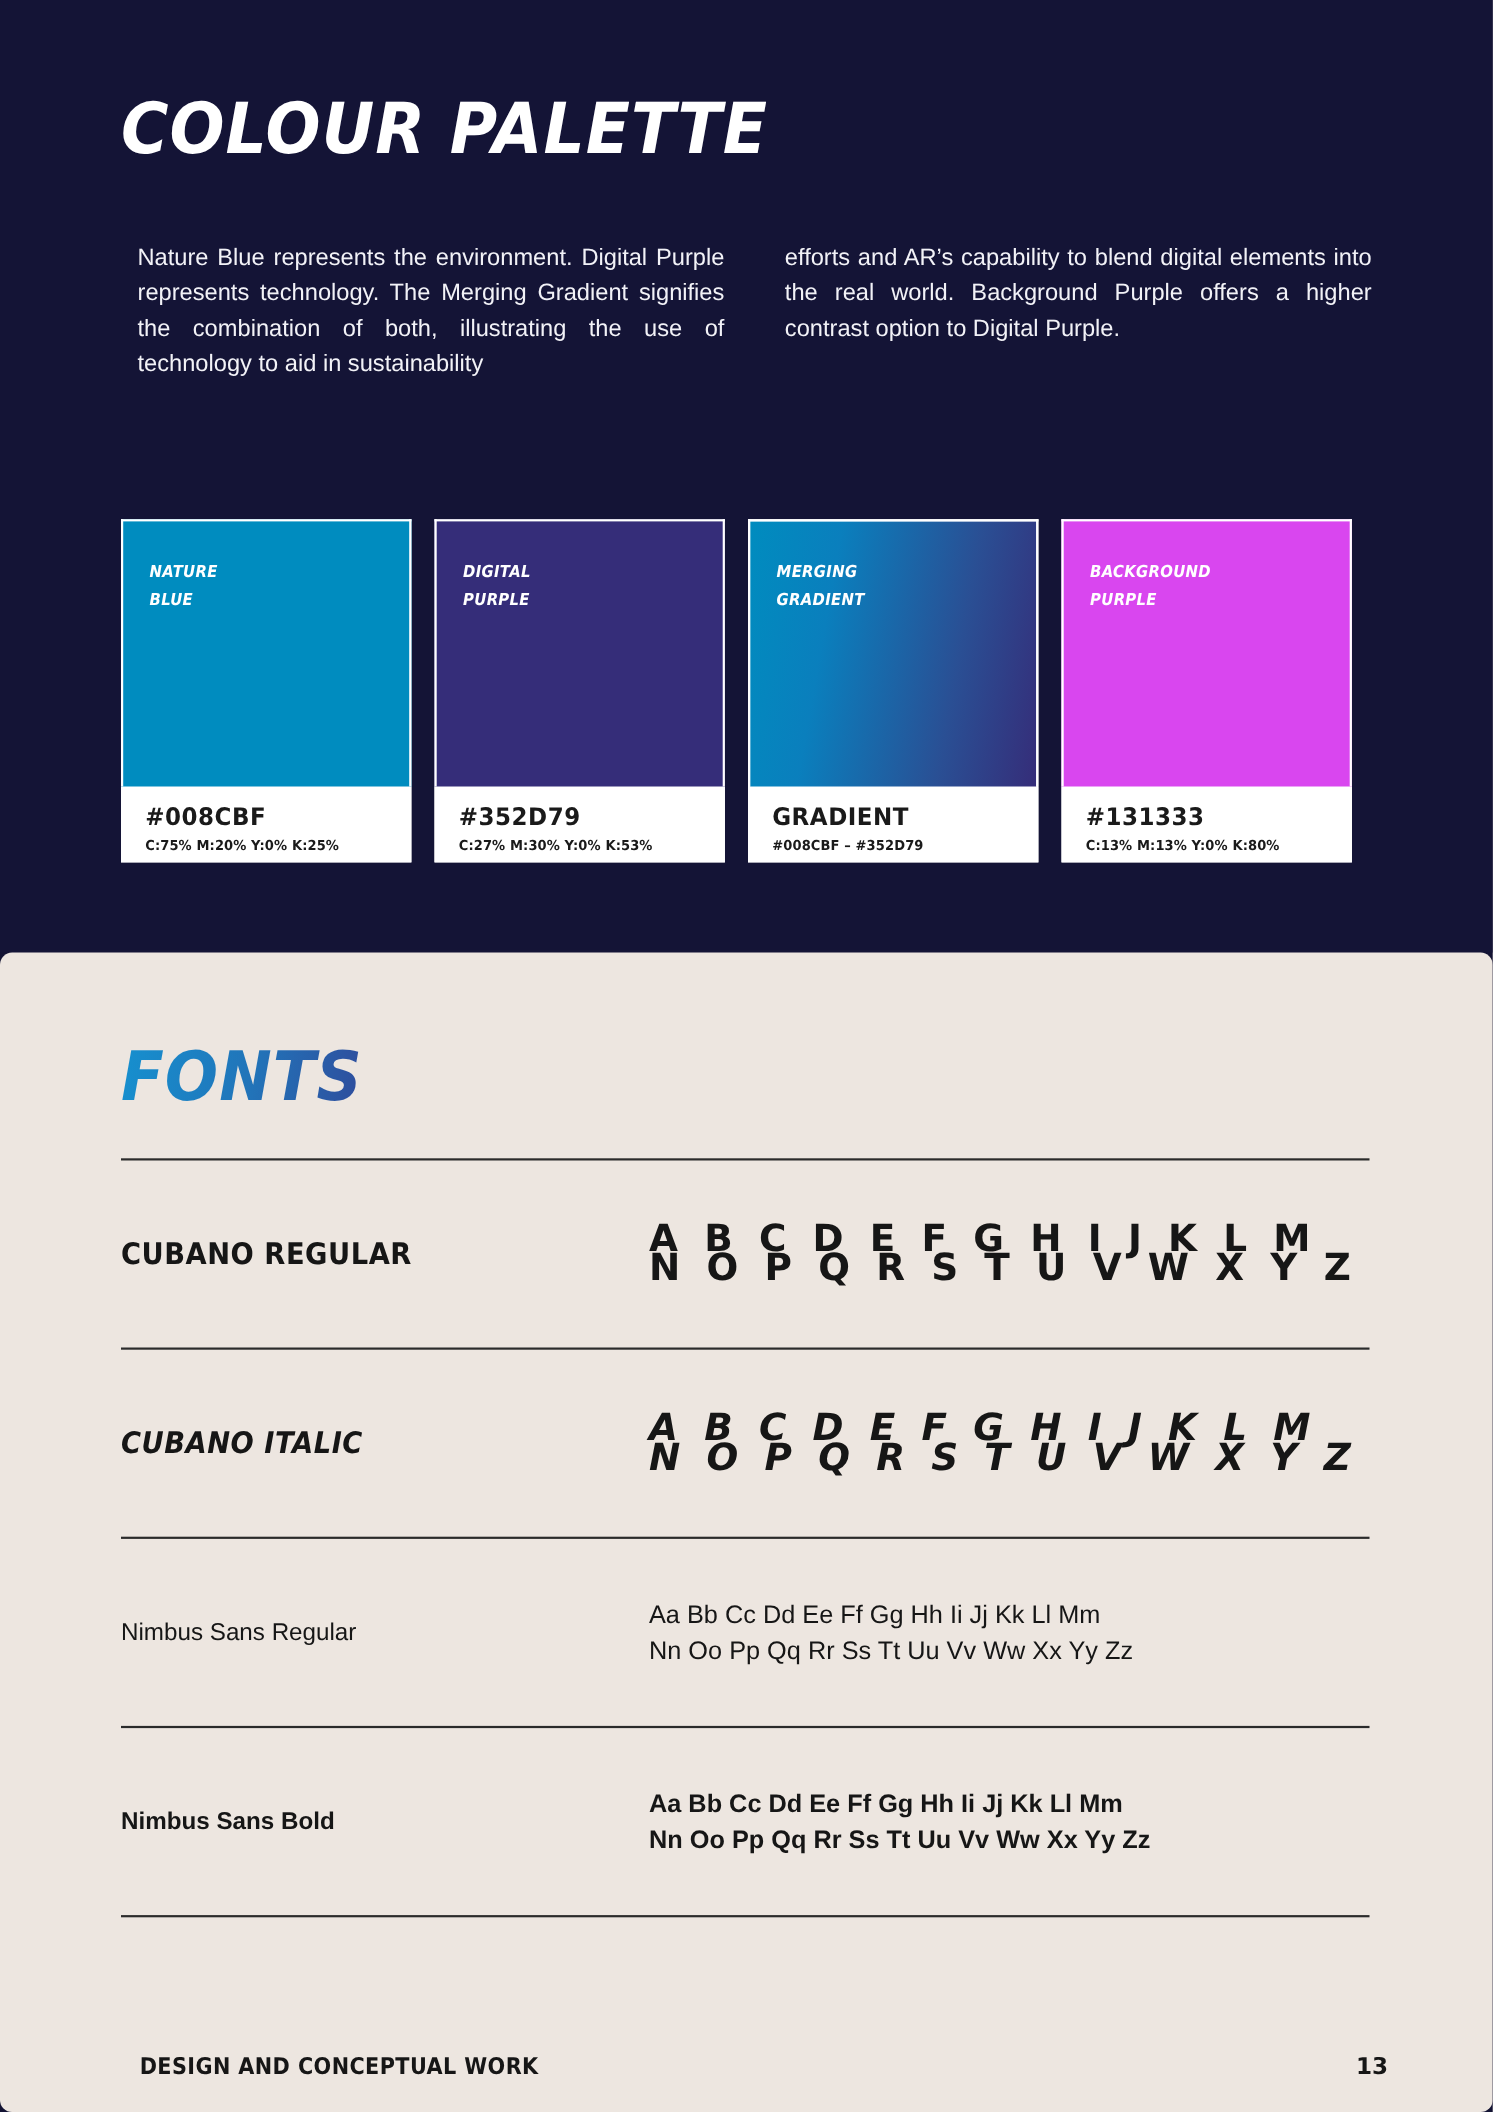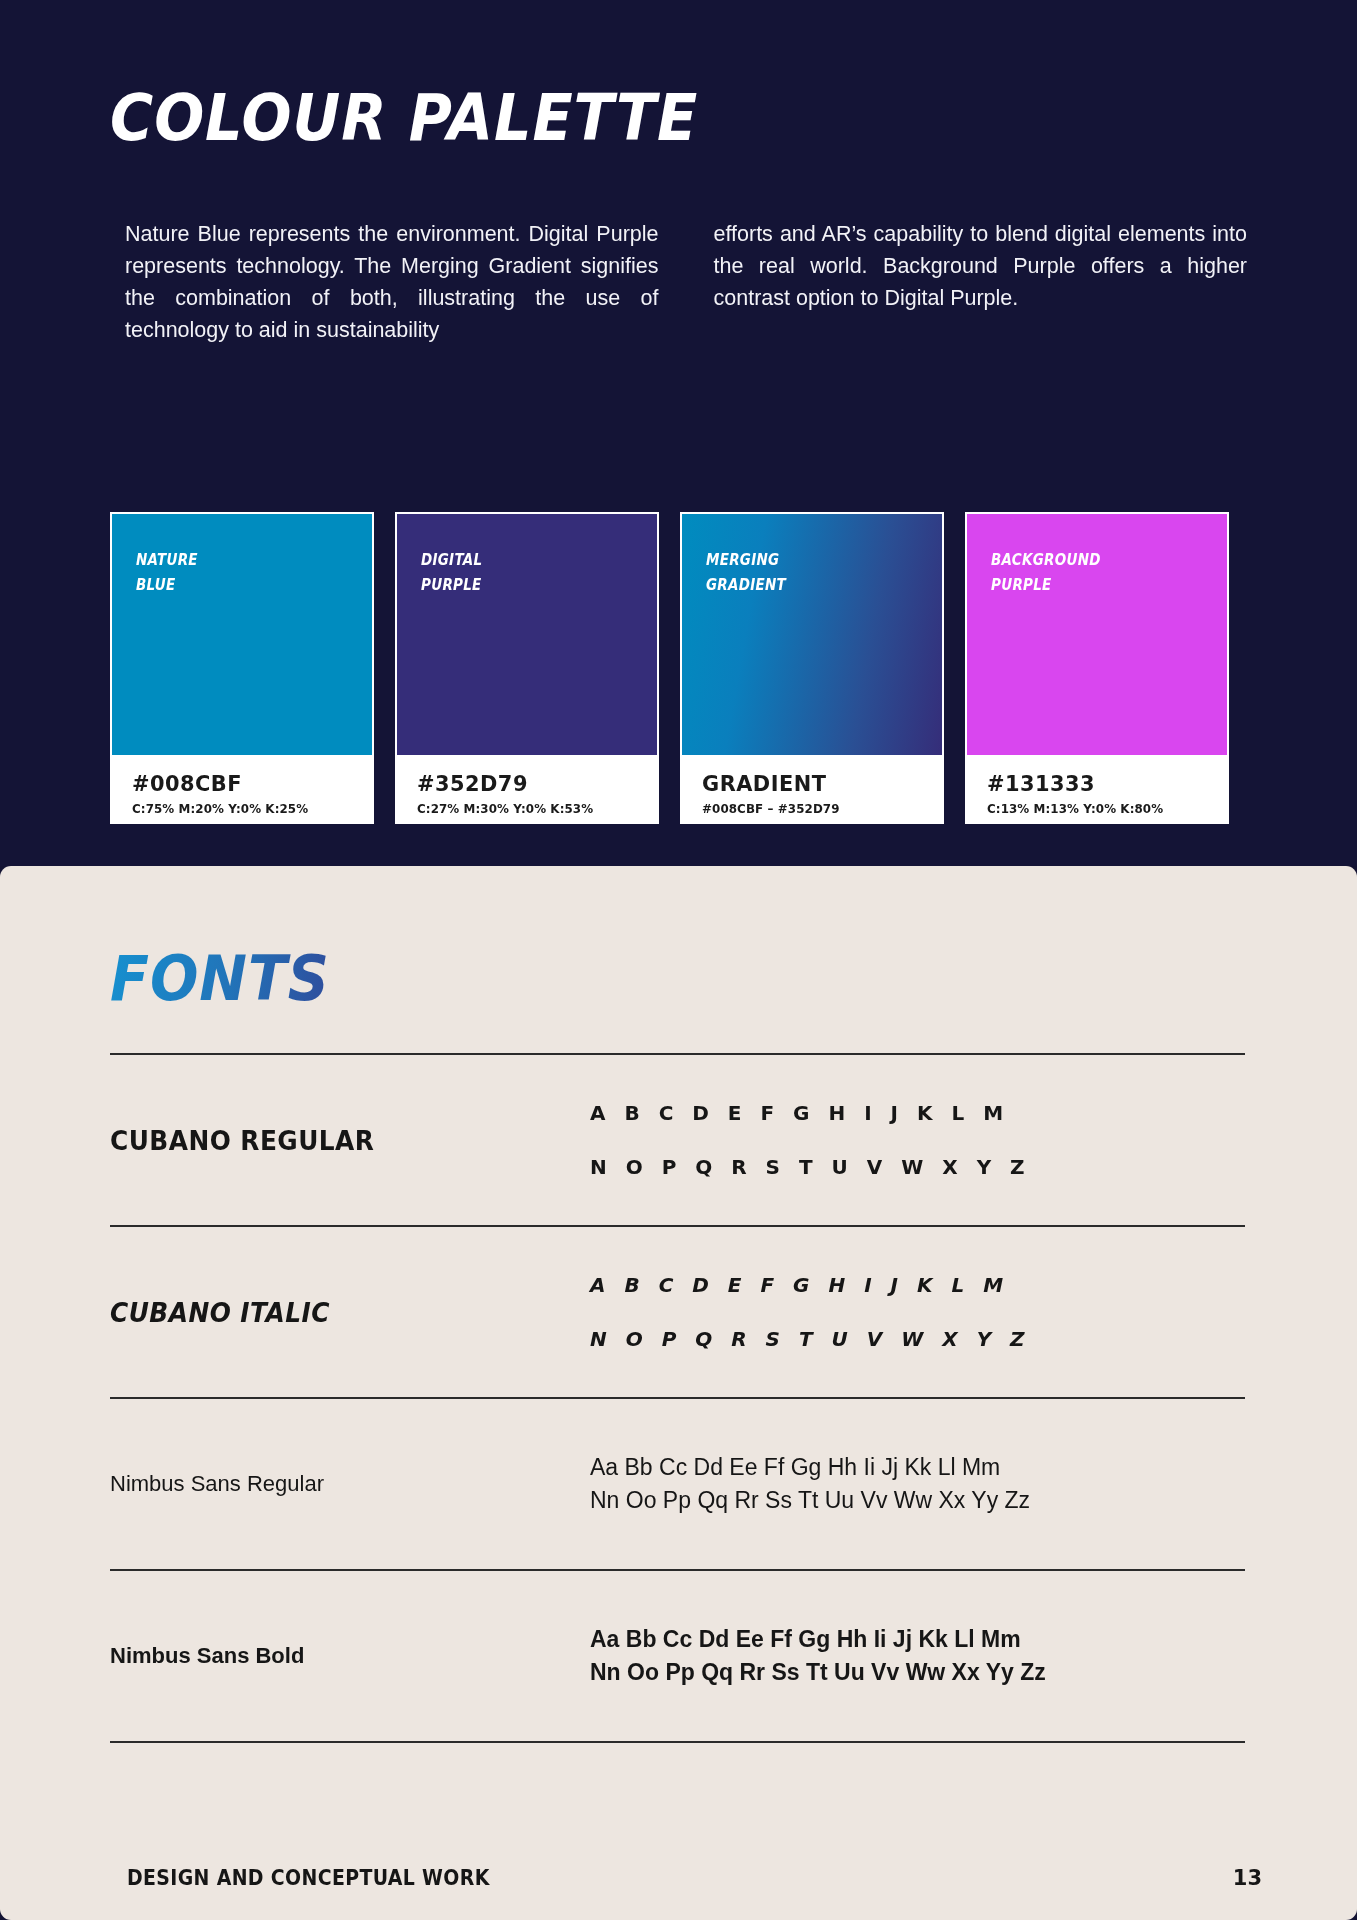--- a/index.html
+++ b/index.html
@@ -45,21 +45,21 @@
     text-justify:inter-word;
     margin-left:15px;
   }
   .intro-col p { text-align:justify; }
   .intro-col p:last-child { text-align-last:left; }
 
   
   .swatch-row {
     position:absolute; left:110px; top:472px;
     width:1137px; height:312px;
-    display:flex; gap:21px;margin-top:40px;
+    display:flex; gap:21px;
   }
   .swatch-card {
     width:264px; height:312px;
     background:#ffffff;
     display:flex; flex-direction:column;
     position:relative;
   }
   .swatch-chip {
     height:243px; width:100%;
     position:relative;
@@ -164,22 +164,22 @@
     transform:scaleX(0.92);
     transform-origin:left center;
     white-space:nowrap;
   }
   .r-cubano-i .name { font-style:italic; }
 
   .r-cubano .spec,
   .r-cubano-i .spec {
     font-family:"DejaVu Sans", sans-serif;
     font-weight:bold;
-    font-size:20px;
-    line-height:54px;
+    font-size:34px;
+    line-height:27px;
     letter-spacing:6px;
   }
   .r-cubano-i .spec { font-style:italic; }
 
   .r-nimbus .name {
     font-family:"Liberation Sans", sans-serif;
     font-weight:normal;
     font-size:22px;
   }
   .r-nimbus .spec {

